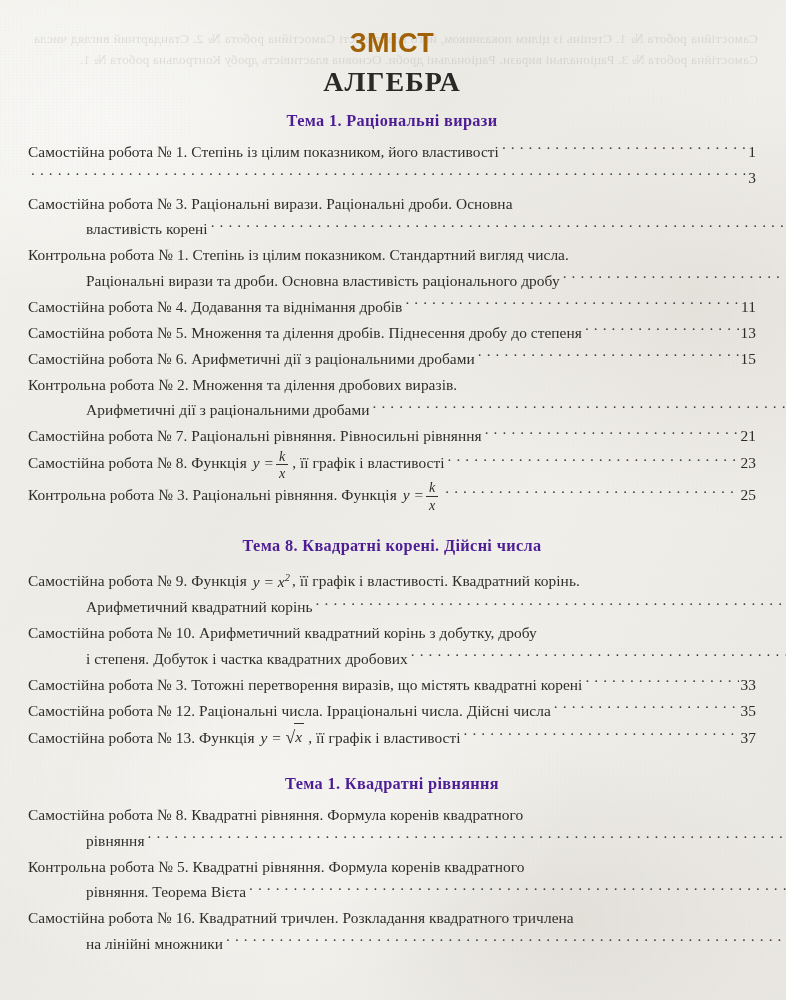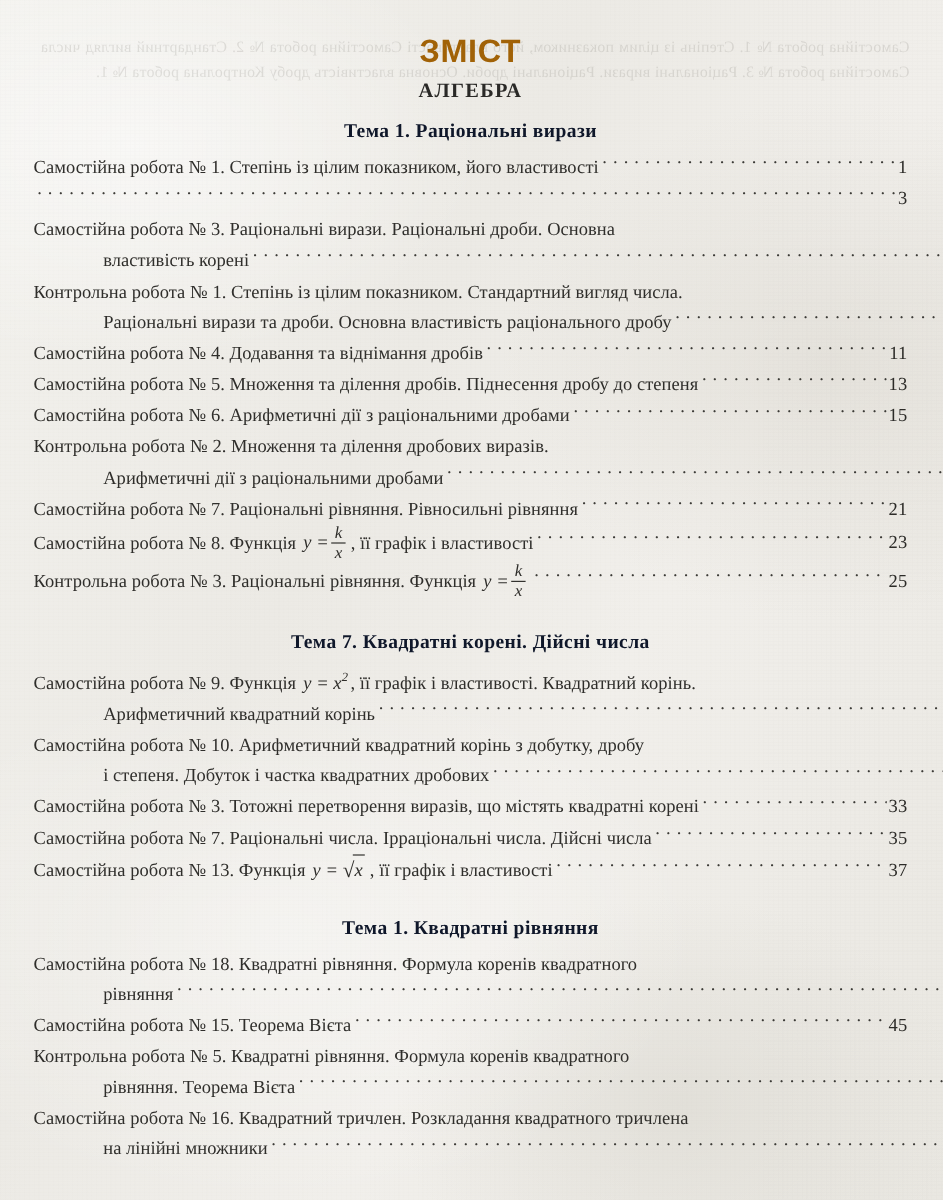--- a/index.html
+++ b/index.html
@@ -71,33 +71,33 @@
     font-weight: bold;
     font-size: 27px;
     letter-spacing: 0.5px;
     color: #a16207;
     margin: 29px 0 0 0;
     line-height: 1.05;
   }
   .subject-title {
     text-align: center;
     font-weight: bold;
-    font-size: 17px;
+    font-size: 28px;
     letter-spacing: 1.1px;
     color: #2a2927;
     margin: 10px 0 0 0;
     line-height: 1.05;
   }
 
   .topic-heading {
     text-align: center;
     font-weight: bold;
     font-size: 16.3px;
     letter-spacing: 0.35px;
-    color: #0f172a;
+    color: #4c1d95;
     margin: 14px 0 8px 0;
   }
   .topic-heading.spaced-top { margin-top: 24px; }
 
   .toc-list {
     margin: 0;
     padding: 0;
     list-style: none;
   }
 
@@ -295,21 +295,21 @@
           <div class="entry-line">
             <span class="entry-text">Контрольна робота № 3. Раціональні рівняння. Функція <span class="math"><span>y =</span><span class="frac">
                   <span class="num">k</span>
                   <span class="den">x</span>
                 </span></span></span>
             <span class="leader"></span>
             <span class="page-num">25</span>
           </div>
         </li>
       </ul>
-      <div class="topic-heading spaced-top">Тема 7. Квадратні корені. Дійсні числа</div>
+      <div class="topic-heading spaced-top">Тема 8. Квадратні корені. Дійсні числа</div>
       <ul class="toc-list">
         <li class="toc-entry">
           <div class="entry-line">
             <span class="entry-text">Самостійна робота № 9. Функція <span class="math"><span>y = x</span><span class="sup">2</span></span>, її графік і властивості. Квадратний корінь.</span>
             <span></span>
           </div>
           <div class="entry-line cont">
             <span class="entry-text">Арифметичний квадратний корінь</span>
             <span class="leader"></span>
           </div>
@@ -325,49 +325,42 @@
         </li>
         <li class="toc-entry">
           <div class="entry-line">
             <span class="entry-text">Самостійна робота № 3. Тотожні перетворення виразів, що містять квадратні корені</span>
             <span class="leader"></span>
             <span class="page-num">33</span>
           </div>
         </li>
         <li class="toc-entry">
           <div class="entry-line">
-            <span class="entry-text">Самостійна робота № 7. Раціональні числа. Ірраціональні числа. Дійсні числа</span>
+            <span class="entry-text">Самостійна робота № 12. Раціональні числа. Ірраціональні числа. Дійсні числа</span>
             <span class="leader"></span>
             <span class="page-num">35</span>
           </div>
         </li>
         <li class="toc-entry">
           <div class="entry-line">
             <span class="entry-text">Самостійна робота № 13. Функція <span class="math"><span>y = </span><span class="sqrt"><span class="radical">√</span><span class="radicand">x</span></span></span>, її графік і властивості</span>
             <span class="leader"></span>
             <span class="page-num">37</span>
           </div>
         </li>
       </ul>
       <div class="topic-heading spaced-top">Тема 1. Квадратні рівняння</div>
       <ul class="toc-list">
         <li class="toc-entry">
           <div class="entry-line">
-            <span class="entry-text">Самостійна робота № 18. Квадратні рівняння. Формула коренів квадратного</span>
+            <span class="entry-text">Самостійна робота № 8. Квадратні рівняння. Формула коренів квадратного</span>
           </div>
           <div class="entry-line cont">
             <span class="entry-text">рівняння</span>
             <span class="leader"></span>
-          </div>
-        </li>
-        <li class="toc-entry">
-          <div class="entry-line">
-            <span class="entry-text">Самостійна робота № 15. Теорема Вієта</span>
-            <span class="leader"></span>
-            <span class="page-num">45</span>
           </div>
         </li>
         <li class="toc-entry">
           <div class="entry-line">
             <span class="entry-text">Контрольна робота № 5. Квадратні рівняння. Формула коренів квадратного</span>
           </div>
           <div class="entry-line cont">
             <span class="entry-text">рівняння. Теорема Вієта</span>
             <span class="leader"></span>
           </div>

